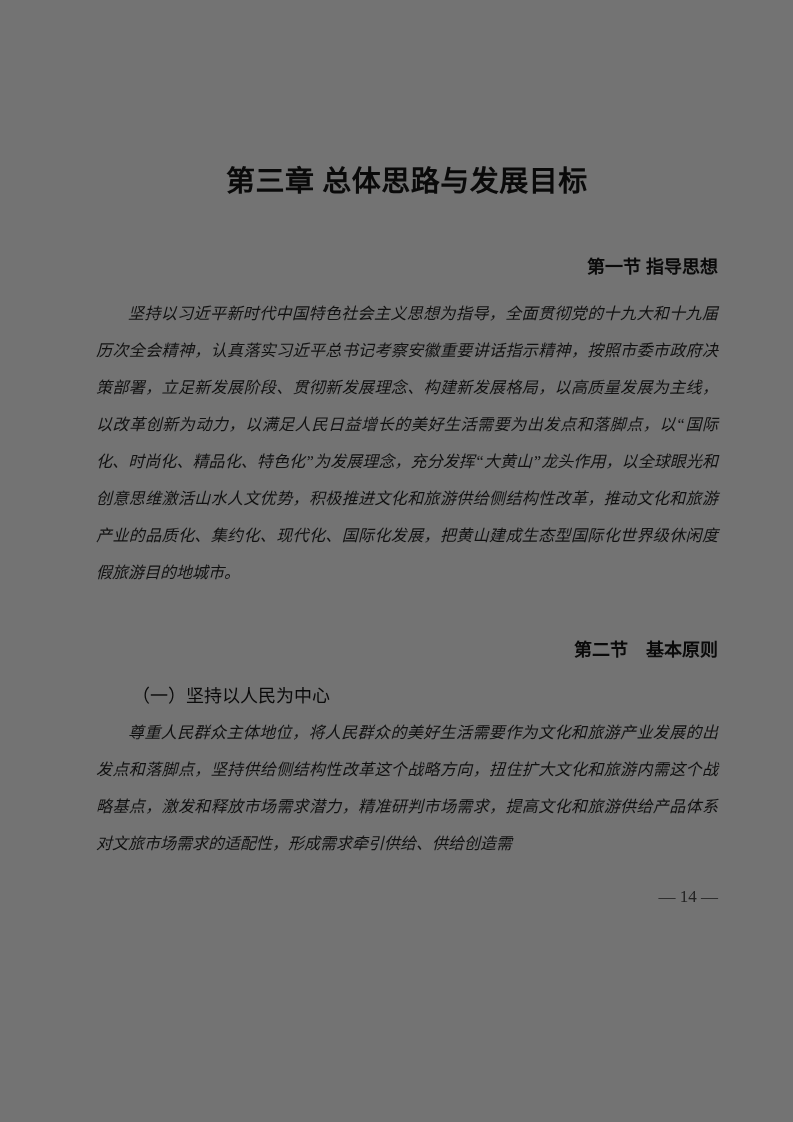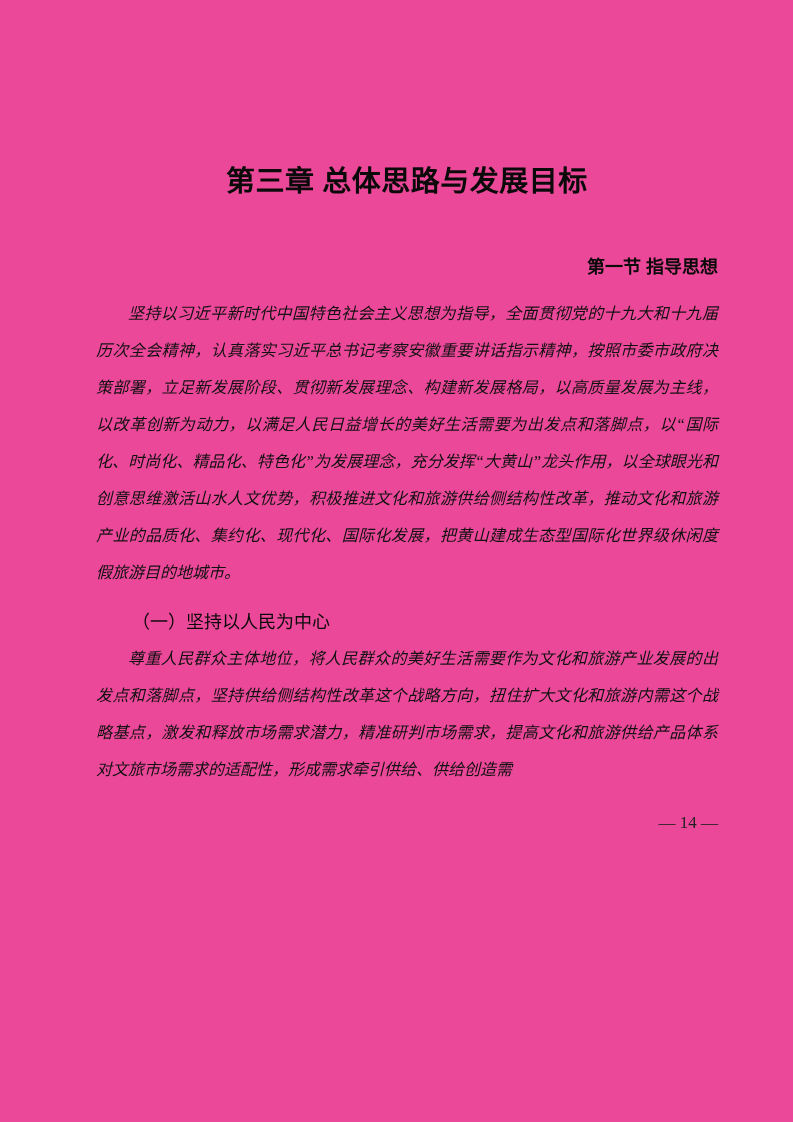--- a/index.html
+++ b/index.html
@@ -4,21 +4,21 @@
 <style>
   html, body {
     margin: 0;
     padding: 0;
     background: #ffffff;
   }
   .page {
     position: relative;
     width: 793px;
     height: 1122px;
-    background: #ec4899;
+    background: #737373;
     box-sizing: border-box;
     padding: 0 75px 0 96px;
     overflow: hidden;
     color: #111111;
     font-family: "Liberation Serif", serif;
   }
   .chapter-title {
     margin: 0;
     padding-top: 160px;
     font-size: 29px;
@@ -78,20 +78,21 @@
 <body>
 
 <div class="page">
 
   <h1 class="chapter-title">第三章 总体思路与发展目标</h1>
 
   <h2 class="section-heading">第一节 指导思想</h2>
 
   <p class="body-para">坚持以习近平新时代中国特色社会主义思想为指导，全面贯彻党的十九大和十九届历次全会精神，认真落实习近平总书记考察安徽重要讲话指示精神，按照市委市政府决策部署，立足新发展阶段、贯彻新发展理念、构建新发展格局，以高质量发展为主线，以改革创新为动力，以满足人民日益增长的美好生活需要为出发点和落脚点，以“国际化、时尚化、精品化、特色化”为发展理念，充分发挥“大黄山”龙头作用，以全球眼光和创意思维激活山水人文优势，积极推进文化和旅游供给侧结构性改革，推动文化和旅游产业的品质化、集约化、现代化、国际化发展，把黄山建成生态型国际化世界级休闲度假旅游目的地城市。</p>
 
+  <h2 class="section-heading section-2">第二节　基本原则</h2>
 
   <h3 class="subsection-heading">（一）坚持以人民为中心</h3>
 
   <p class="body-para para-2">尊重人民群众主体地位，将人民群众的美好生活需要作为文化和旅游产业发展的出发点和落脚点，坚持供给侧结构性改革这个战略方向，扭住扩大文化和旅游内需这个战略基点，激发和释放市场需求潜力，精准研判市场需求，提高文化和旅游供给产品体系对文旅市场需求的适配性，形成需求牵引供给、供给创造需</p>
 
   <div class="footer">
     <span>— 14 —</span>
   </div>
 
 </div>

